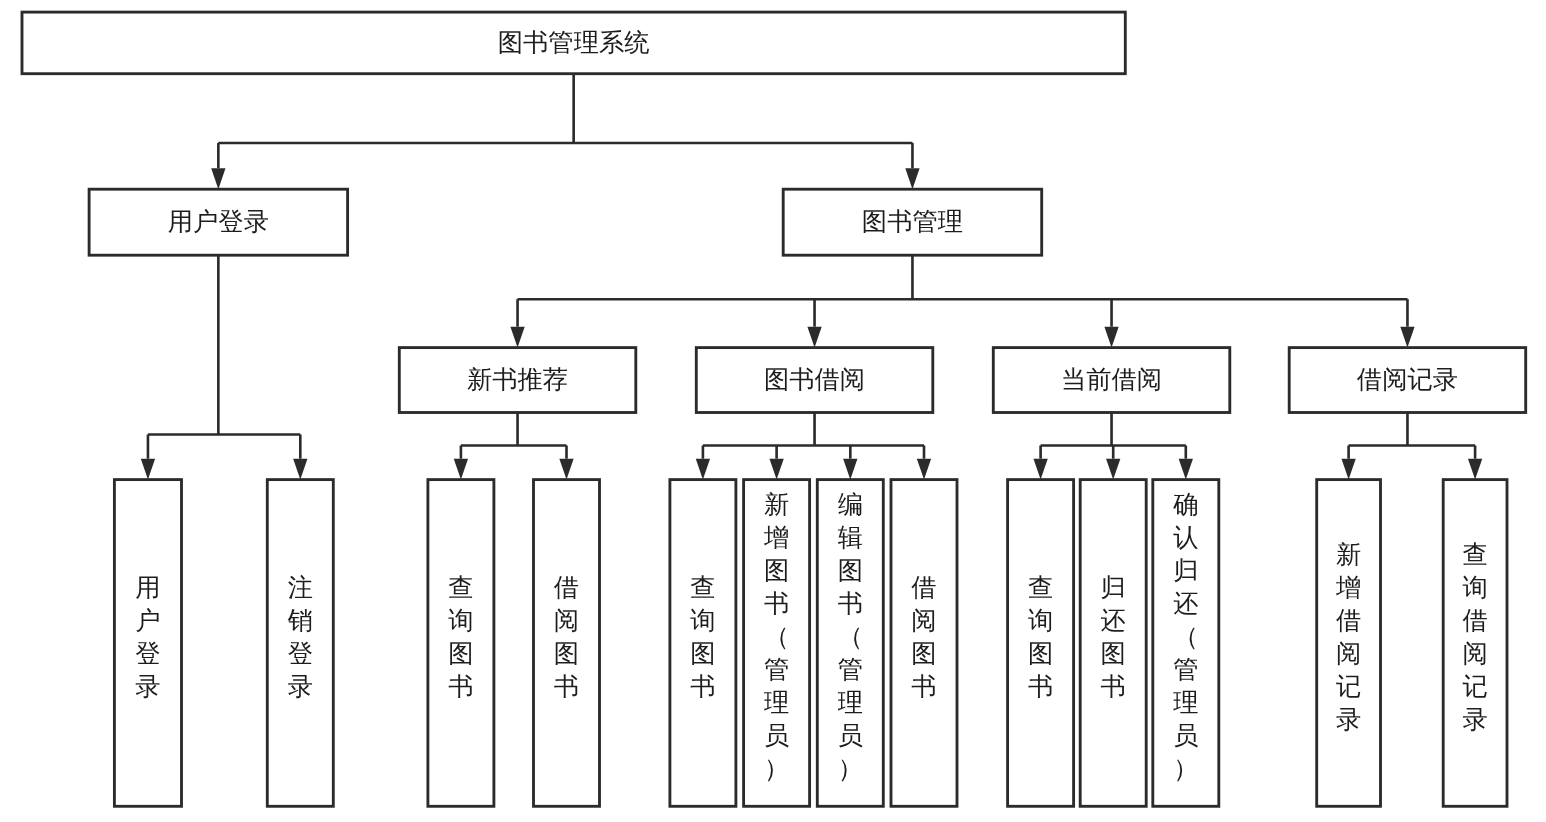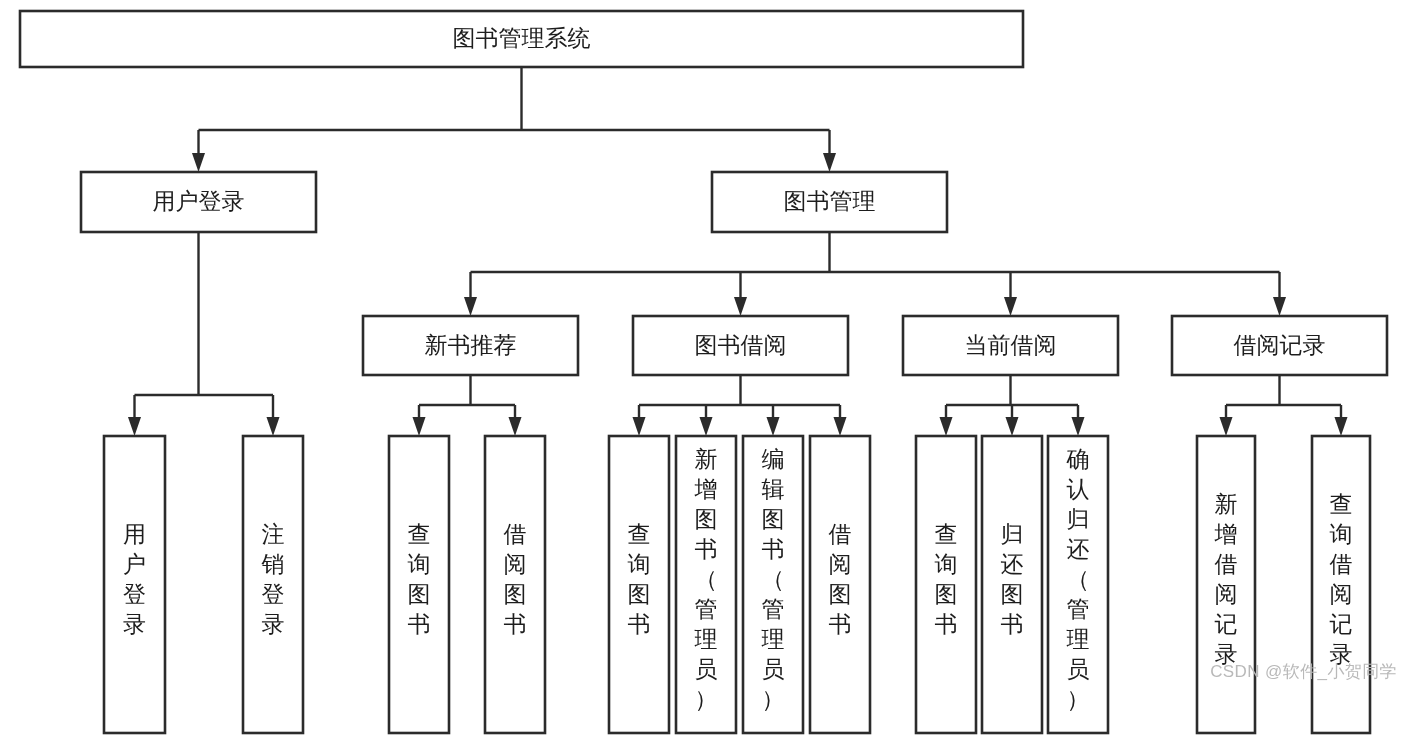--- a/index.html
+++ b/index.html
@@ -208,15 +208,14 @@
           <rect x="1197" y="436" width="58" height="297" rx="0" class="node-box"></rect>
           <text x="1226" y="511.5" class="node-label-vertical"><tspan x="1226" dy="0">新</tspan><tspan x="1226" dy="30">增</tspan><tspan x="1226" dy="30">借</tspan><tspan x="1226" dy="30">阅</tspan><tspan x="1226" dy="30">记</tspan><tspan x="1226" dy="30">录</tspan></text>
         </g>
         <g>
           <rect x="1312" y="436" width="58" height="297" rx="0" class="node-box"></rect>
           <text x="1341" y="511.5" class="node-label-vertical"><tspan x="1341" dy="0">查</tspan><tspan x="1341" dy="30">询</tspan><tspan x="1341" dy="30">借</tspan><tspan x="1341" dy="30">阅</tspan><tspan x="1341" dy="30">记</tspan><tspan x="1341" dy="30">录</tspan></text>
         </g>
       </g>
   </svg>
 
-  <div class="watermark">CSDN @软件_小贺同学</div>
 
 </div>
 
 </body></html>

